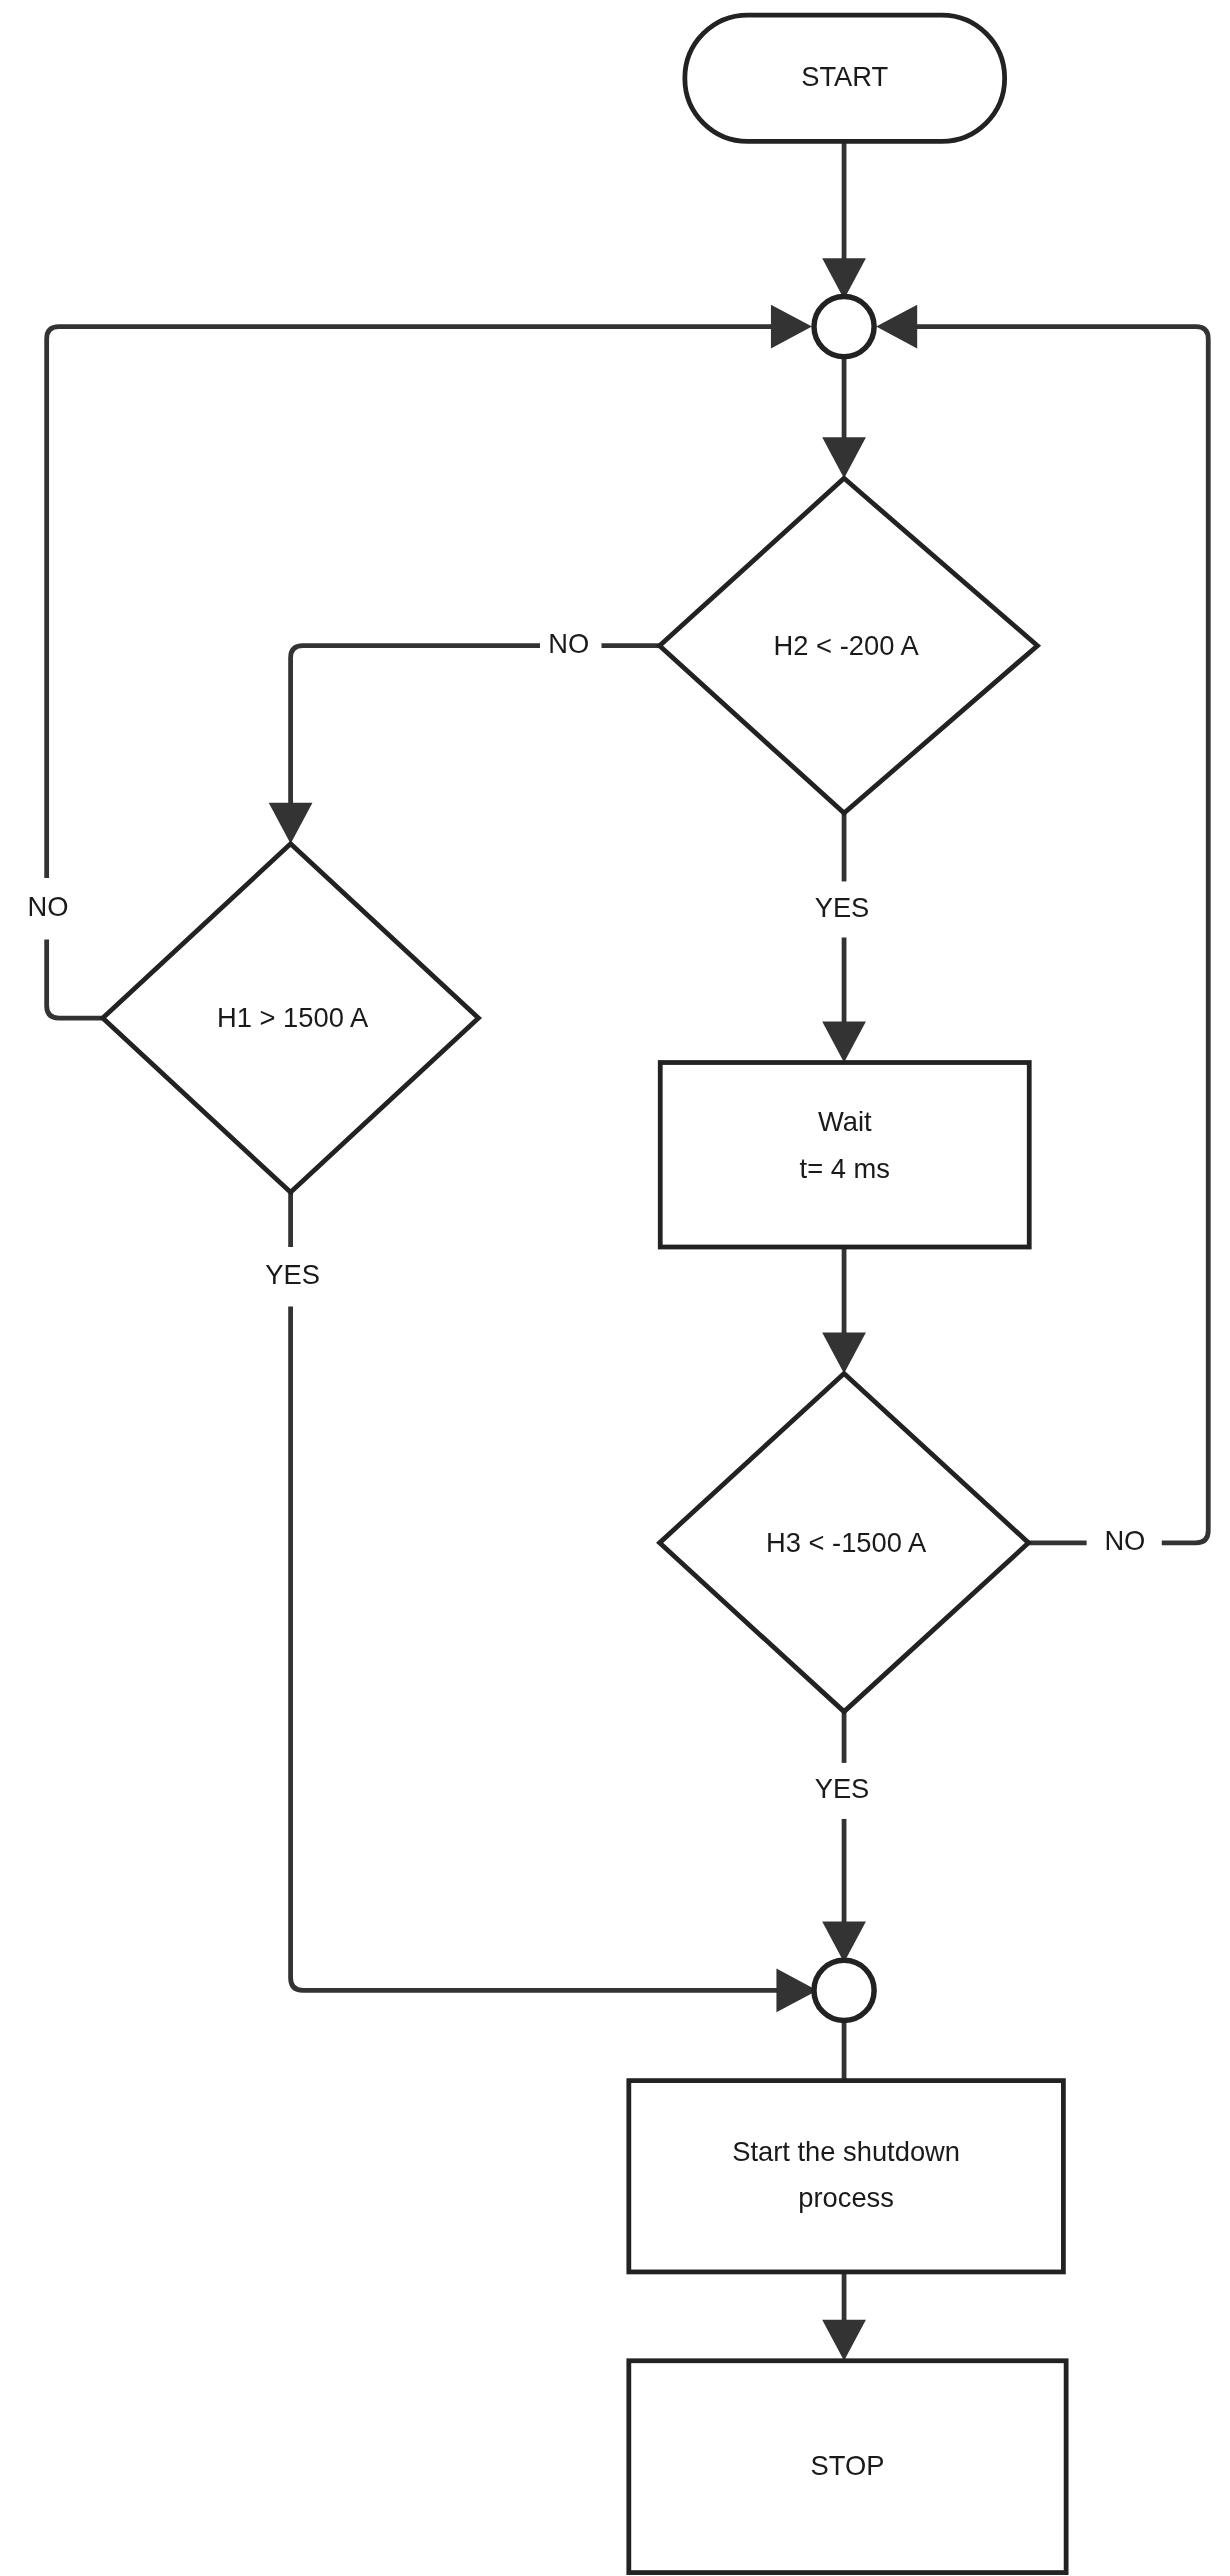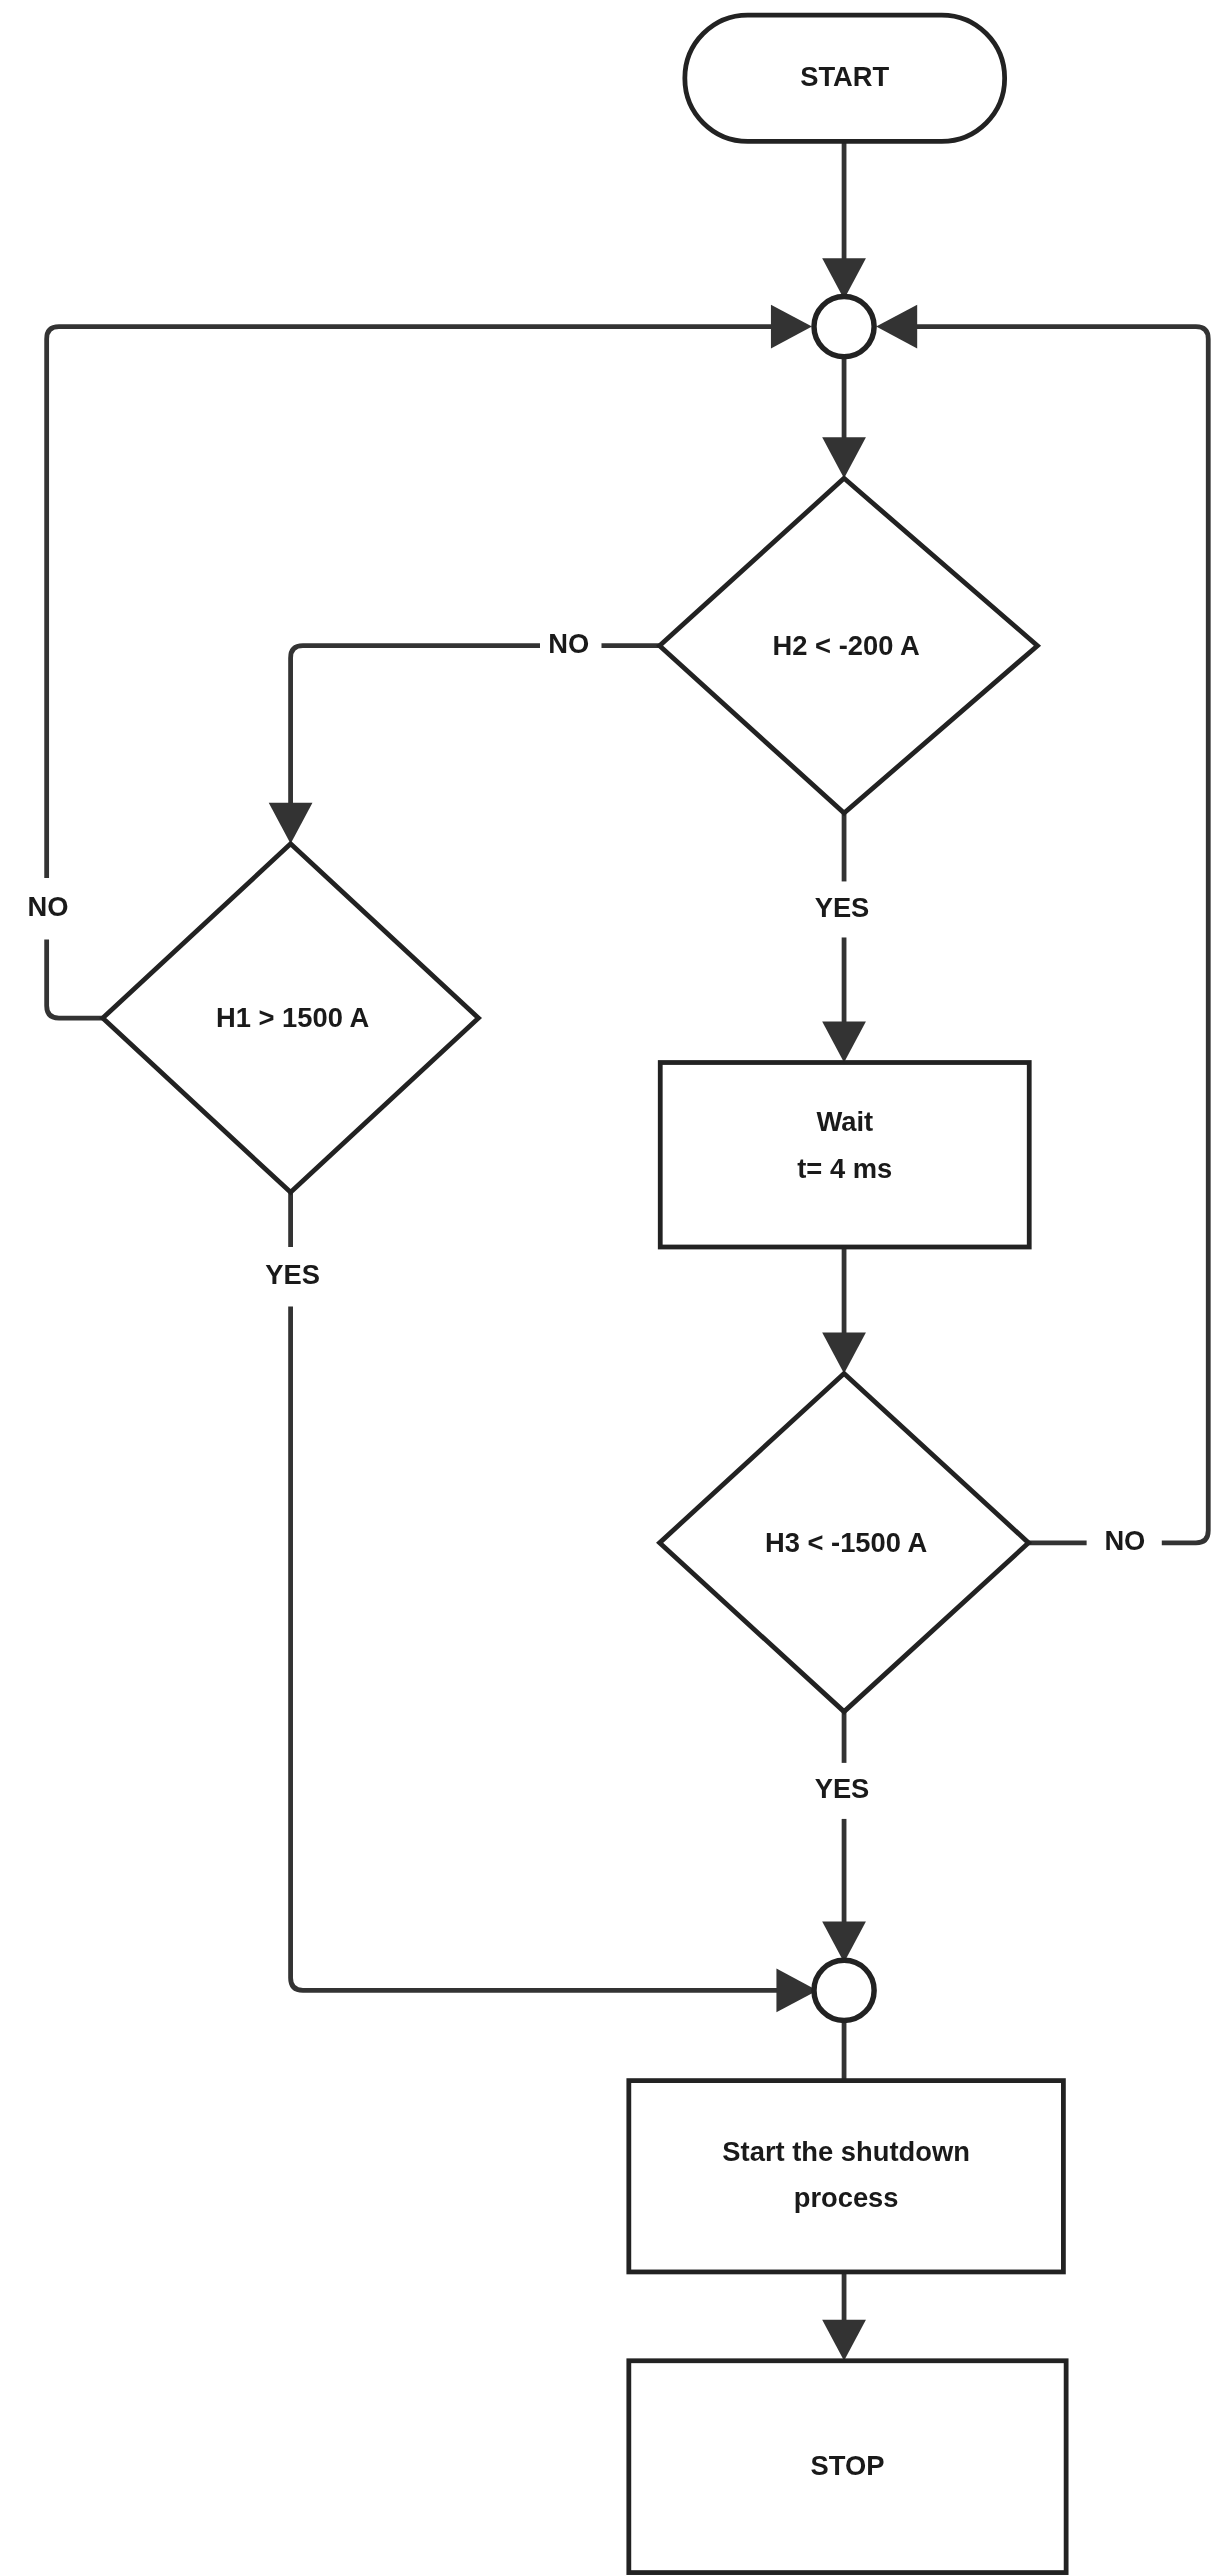--- a/index.html
+++ b/index.html
@@ -9,21 +9,20 @@
   }
   body {
     font-family: "Liberation Sans", sans-serif;
   }
   #flowchart-root {
     position: relative;
     width: 1231px;
     height: 2576px;
     background: #ffffff;
     overflow: hidden;
-    font-weight: bold;
   }
   svg#flow-svg {
     display: block;
     width: 1231px;
     height: 2576px;
   }
   .shape-stroke {
     fill: #ffffff;
     stroke: #222222;
     stroke-width: 7;

